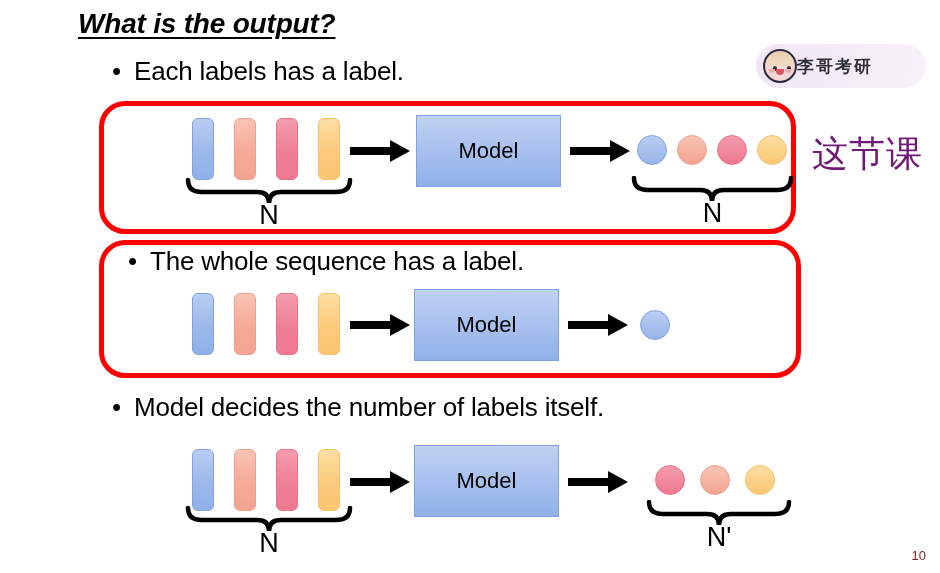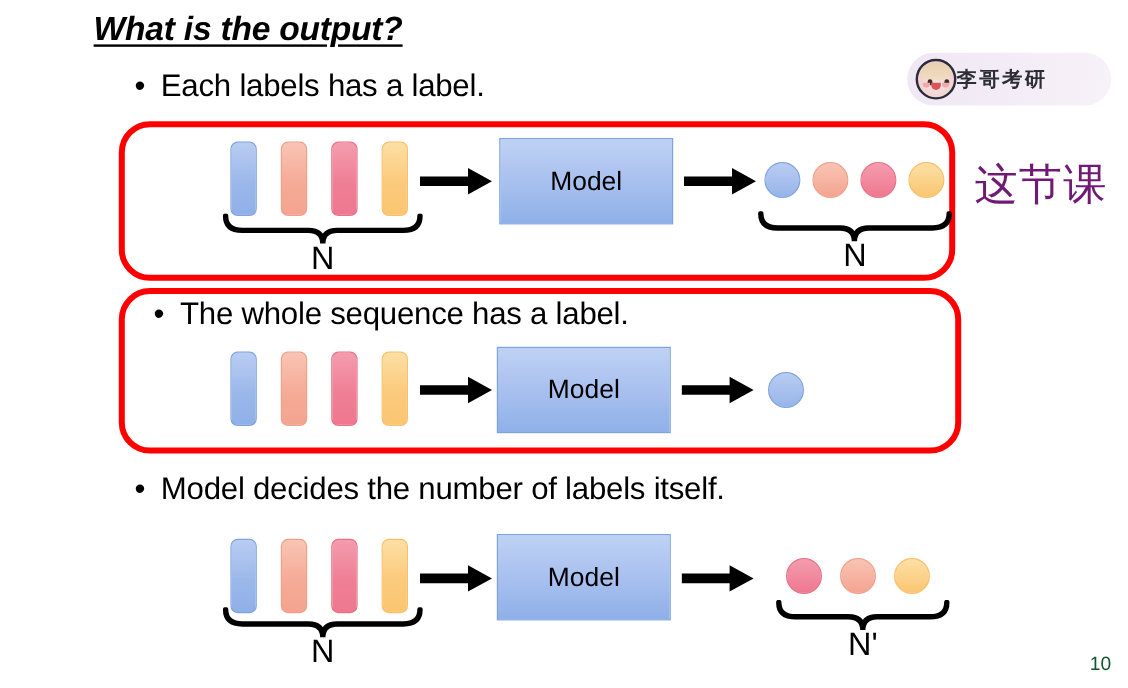--- a/index.html
+++ b/index.html
@@ -160,22 +160,22 @@
     color: #701a75;
     letter-spacing: 1px;
     white-space: nowrap;
     font-family: "DejaVu Sans", "Liberation Sans", sans-serif;
   }
 
   
   .pagenum {
     position: absolute;
     right: 14px; bottom: 10px;
-    font-size: 16px;
-    color: #14532d;
+    font-size: 13px;
+    color: #7f1d1d;
   }
 </style>
 </head>
 <body>
 
 <div class="title">What is the output?</div>
 
 <div class="watermark">
   <div class="wm-avatar">
     <div class="wm-eyes">

